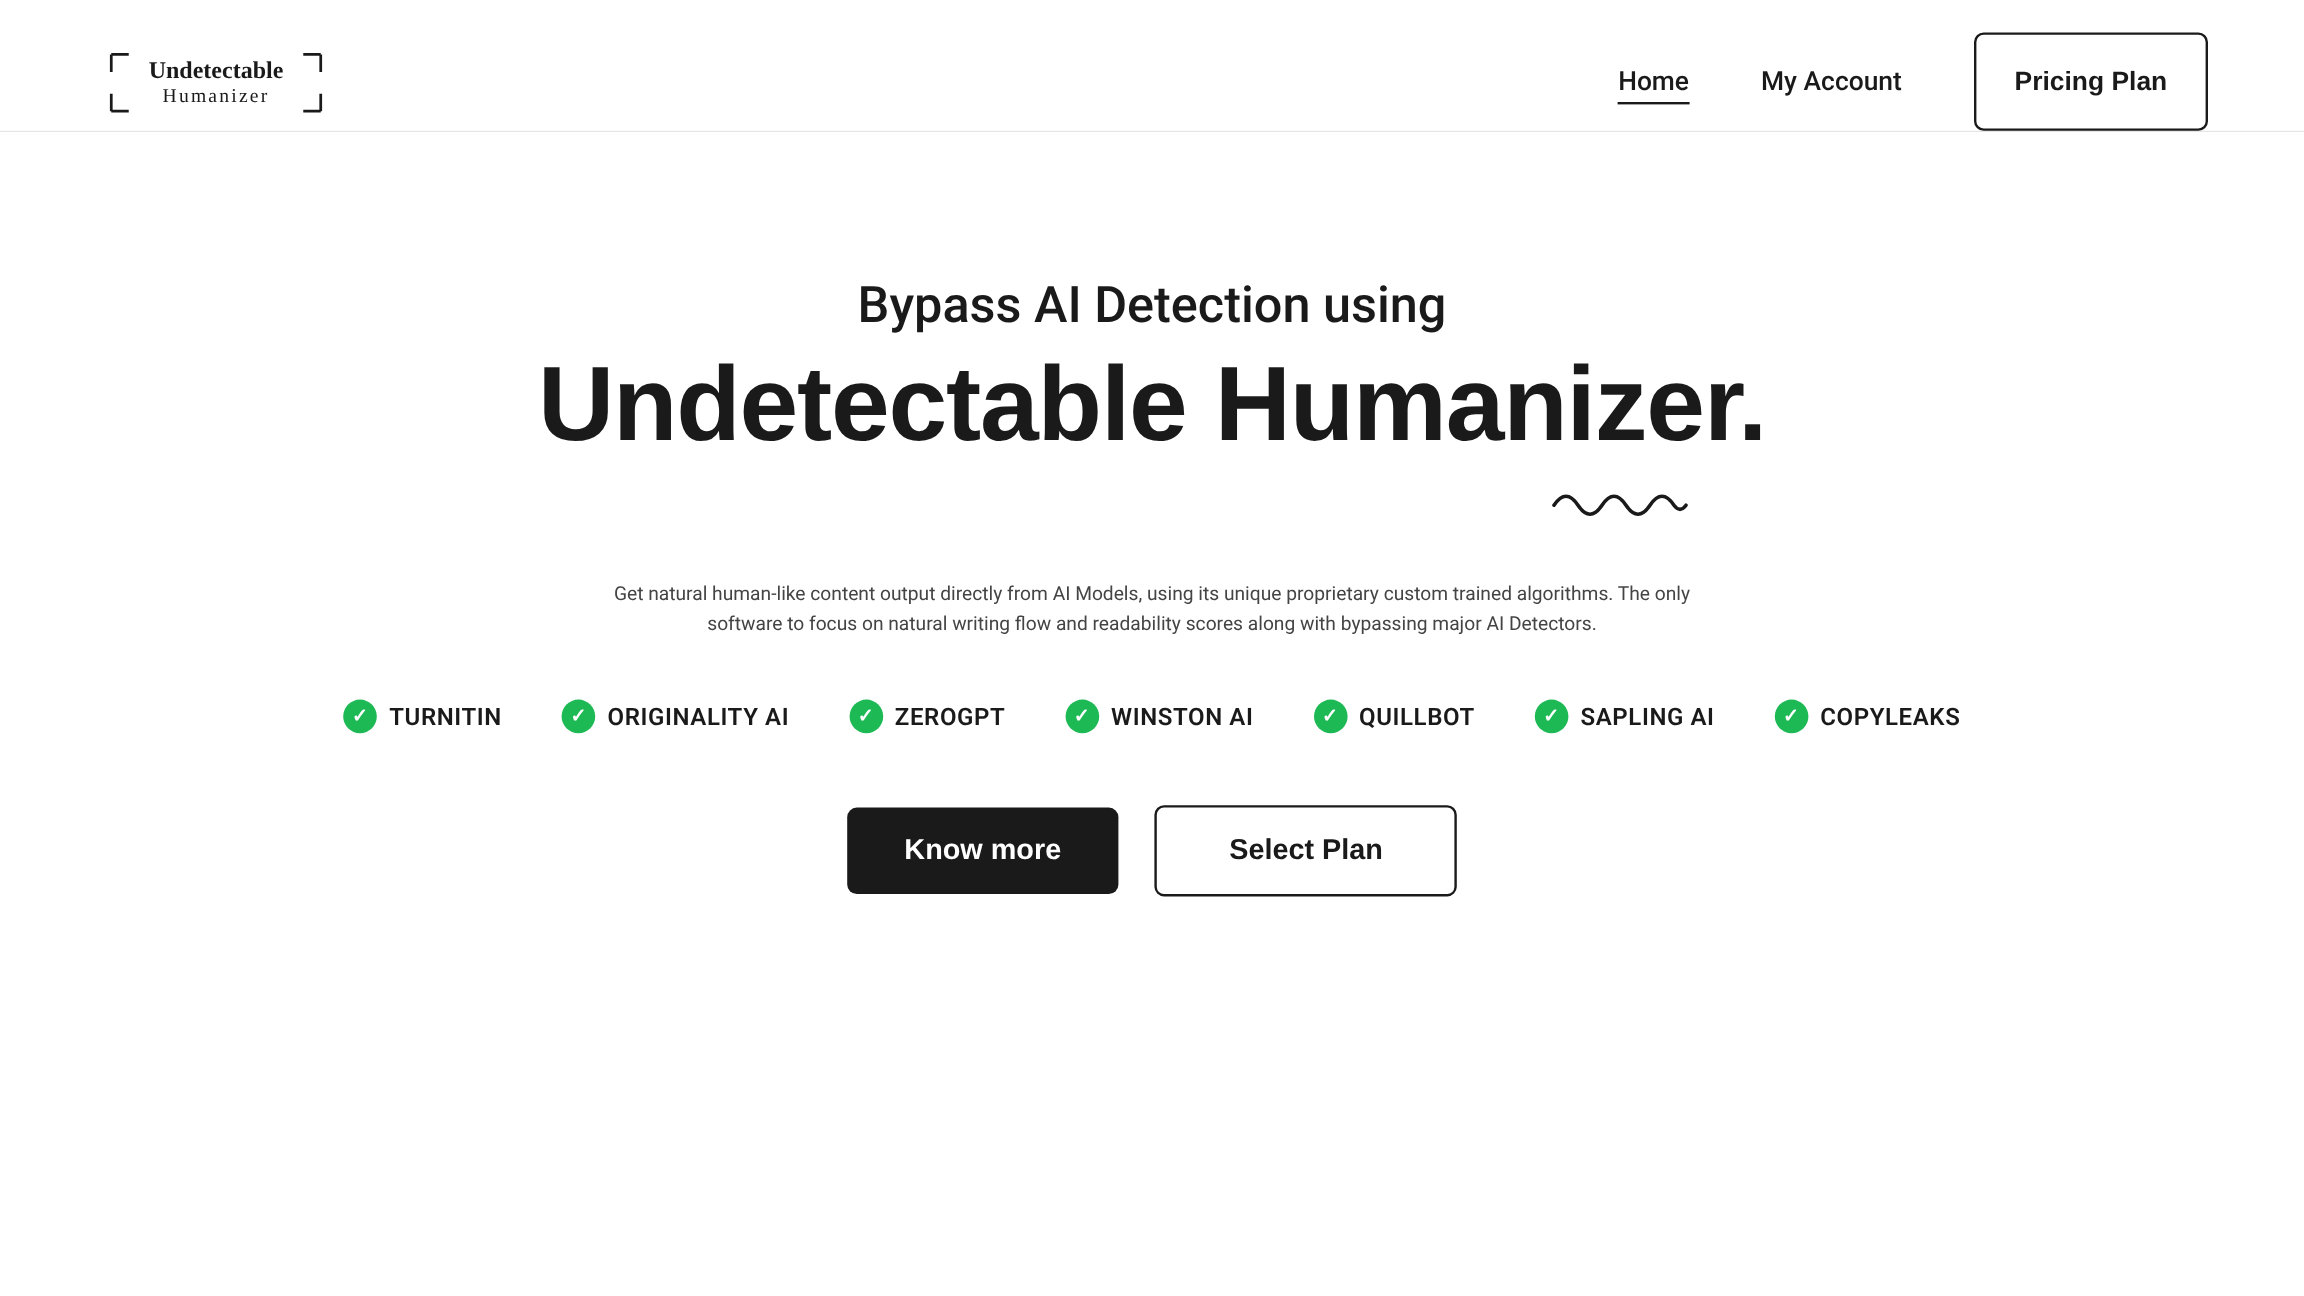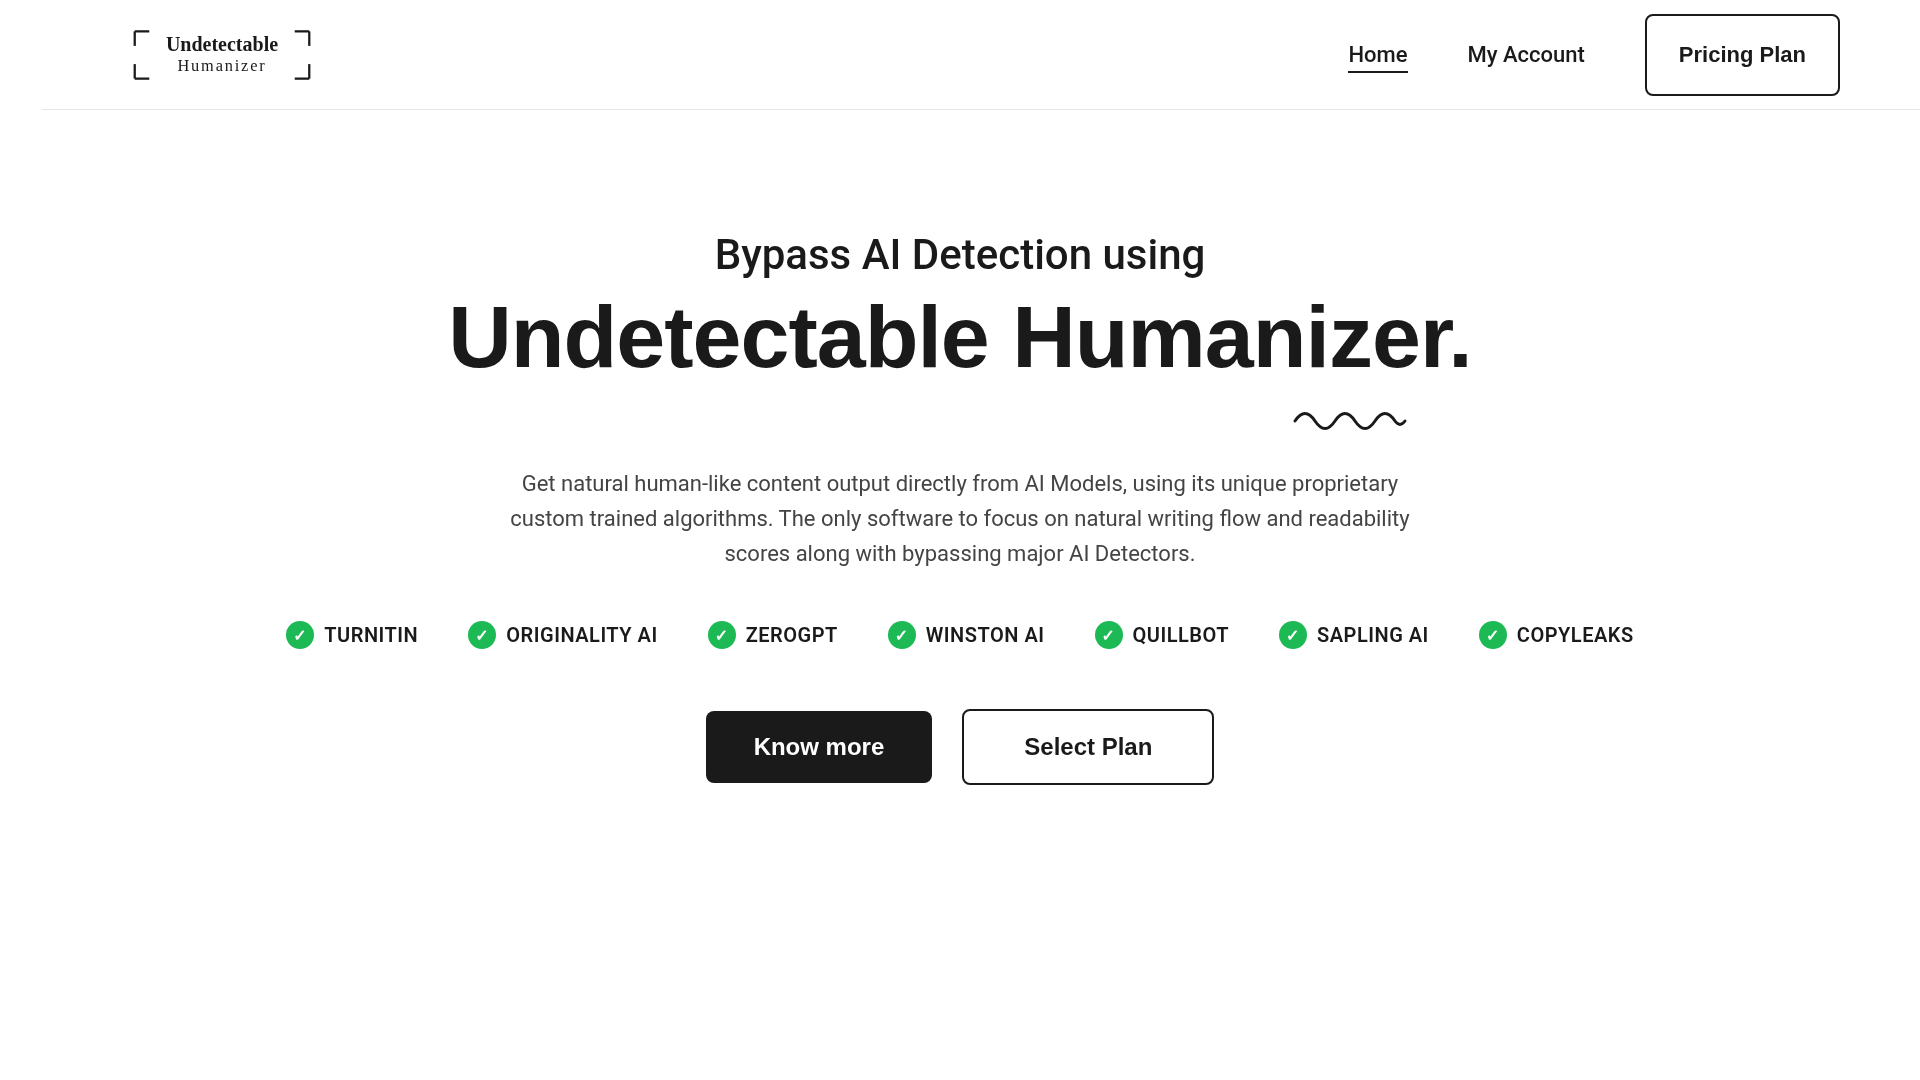--- a/index.html
+++ b/index.html
@@ -12,27 +12,26 @@
       font-family: -apple-system, BlinkMacSystemFont, 'Segoe UI', Roboto, sans-serif;
       background: #ffffff;
       width: 1920px;
       min-height: 1080px;
       overflow-x: hidden;
     }
 
     
     header {
       display: flex;
-      align-items: center;
+      align-items: flex-end;
       justify-content: space-between;
       padding: 0 80px;
       height: 110px;
       border-bottom: 1px solid #e5e5e5;
       background: #ffffff;
-      margin-left: 42px;
     }
 
     .logo-wrapper {
       display: flex;
       align-items: center;
       gap: 0;
     }
 
     .logo-svg {
       width: 200px;
@@ -117,25 +116,26 @@
       width: 100%;
       max-width: 900px;
     }
 
     .squiggle-svg {
       width: 120px;
       height: 40px;
     }
 
     .hero-description {
-      font-size: 22px;
+      font-size: 16px;
       color: #444444;
       line-height: 1.6;
       max-width: 900px;
       margin-bottom: 50px;
+      margin-top: 16px;
     }
 
     .cta-banner {
       background: #1db954;
       border-radius: 50px;
       padding: 22px 60px;
       font-size: 28px;
       font-weight: 600;
       color: #ffffff;
       display: flex;

